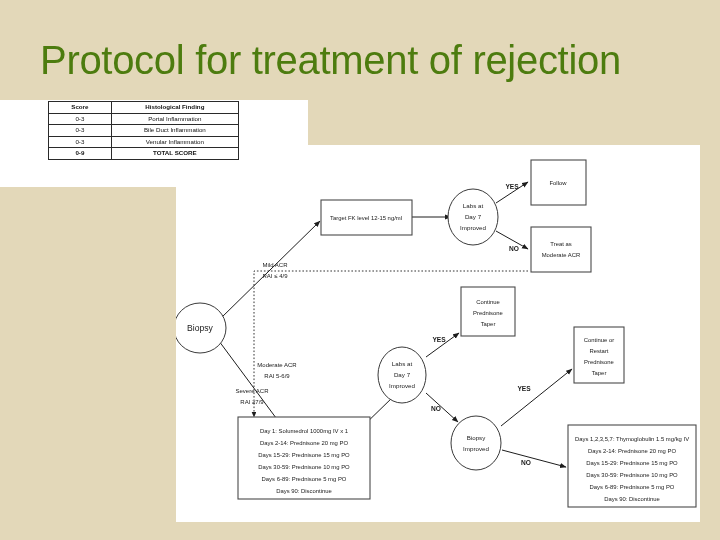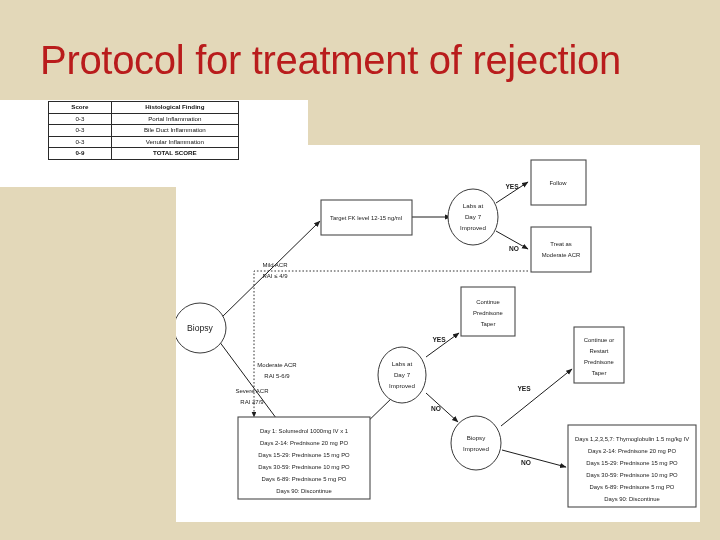--- a/index.html
+++ b/index.html
@@ -11,21 +11,21 @@
   }
   #slide{position:absolute;inset:0;}
 
   
   .title{
     position:absolute;
     left:40px; top:38px;
     width:650px;
     font-size:40px;
     line-height:1.1;
-    color:#b91c1c;
+    color:#4d7c0f;
     font-weight:400;
     letter-spacing:-0.3px;
     white-space:nowrap;
   }
 
   
   .panel-table{
     position:absolute;
     left:0px; top:100px; width:308px; height:86px;
     background:#ffffff;

